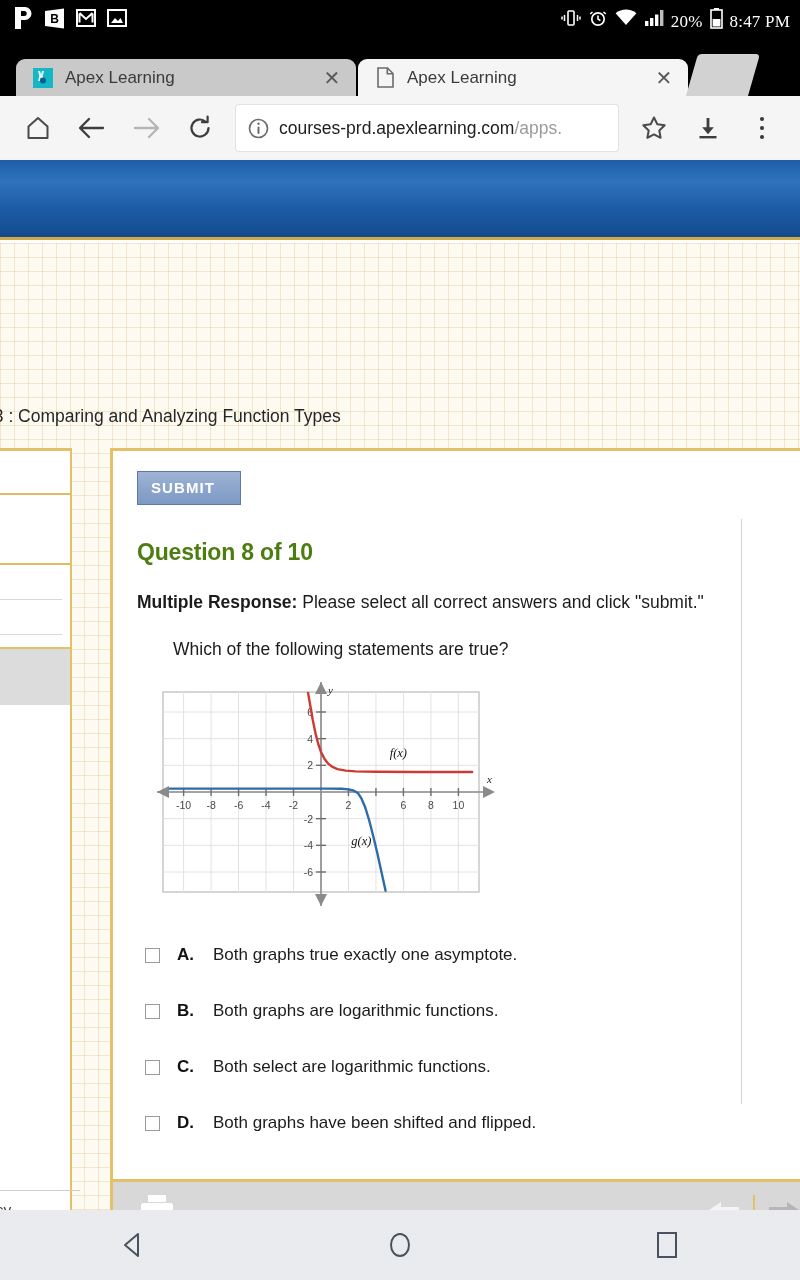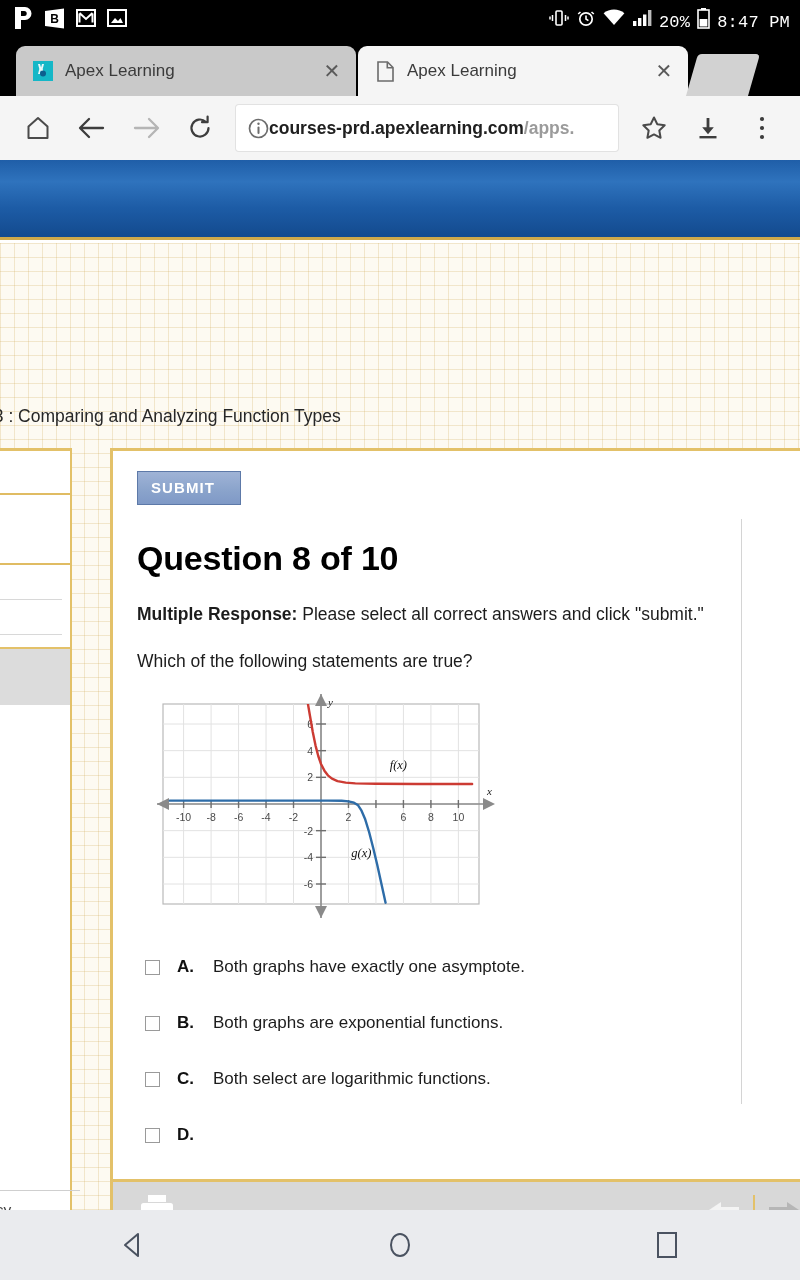--- a/index.html
+++ b/index.html
@@ -13,26 +13,26 @@
 
   
   .statusbar{
     height:36px; background:#000; color:#fff;
     display:flex; align-items:center; justify-content:space-between;
     padding:0 10px 0 14px;
   }
   .sb-left{ display:flex; align-items:center; gap:11px; }
   .sb-right{ display:flex; align-items:center; gap:7px; }
   .sb-ico{ display:block; }
-  .sb-text{ font-size:17px; letter-spacing:.2px; font-family:Liberation Mono, monospace;margin-top:8px; }
+  .sb-text{ font-size:17px; letter-spacing:.2px; font-family:Liberation Serif, serif;margin-top:8px; }
 
   
   .tabstrip{ height:60px; background:#000; display:flex; align-items:flex-end; padding-left:16px; }
   .tab{
-    height:50px; display:flex; align-items:center; gap:11px;
+    height:37px; display:flex; align-items:center; gap:11px;
     padding:0 14px 0 16px;
     border-radius:9px 9px 0 0;
     position:relative;
   }
   .tab.inactive{ background:#c9c9c9; width:340px; }
   .tab.active{ background:#f5f5f5; width:330px; margin-left:2px; }
   .tab-favicon{ width:22px; height:22px; flex:0 0 22px; display:flex; align-items:center; justify-content:center; }
   .tab-title{ flex:1; font-size:17px; color:#3b3b3b; white-space:nowrap; overflow:hidden; }
   .tab-close{ font-size:20px; color:#5a5a5a; line-height:1; width:20px; text-align:center; }
   .tab-stub{
@@ -40,22 +40,22 @@
     transform:skewX(-16deg); border-radius:4px 4px 0 0;
   }
 
   .omnibar{
     height:64px; background:#f5f5f5; display:flex; align-items:center;
     padding:0 14px; gap:6px;
   }
   .nav-btn{ width:48px; height:48px; display:flex; align-items:center; justify-content:center; }
   .urlbox{
     flex:1; height:46px; background:#fff; border-radius:3px;
-    display:flex; align-items:center; padding:0 12px;
-    margin:0 6px; box-shadow:0 0 0 1px #e2e2e2;font-weight:bold;
+    display:flex; align-items:center; gap:10px; padding:0 12px;
+    margin:0 6px; box-shadow:0 0 0 1px #e2e2e2;
   }
   .url-text{ font-size:17.5px; color:#202020; white-space:nowrap; overflow:hidden; }
   .url-text .dim{ color:#9b9b9b; }
 
   
   .page{ position:relative; height:1084px; background:#fff; overflow:hidden; }
 
   .apex-header{
     height:80px;
     background:linear-gradient(180deg,#1f5ea8 0%,#2f73bd 28%,#1d5ca6 62%,#134a8e 100%);
@@ -102,24 +102,24 @@
     background:linear-gradient(180deg,#9fb3d6 0%,#8ba4cc 55%,#7f99c6 100%);
     border:1px solid #5d79a8;
     color:#fff; font-size:15px; font-weight:bold; letter-spacing:1.1px;
     padding:7px 25px 8px 13px;
   }
 
   .divider-v{
     position:absolute; left:628px; top:68px; width:1px; height:585px; background:#d4d4d4;
   }
 
-  .q-title{ font-size:34px; font-weight:bold; color:#000000; margin-top:34px; letter-spacing:-.2px; }
+  .q-title{ font-size:23px; font-weight:bold; color:#4d7c0f; margin-top:34px; letter-spacing:-.2px; }
   .q-sub{ font-size:17.5px; color:#1c1c1c; margin-top:26px; }
   .q-sub b{ font-weight:bold; }
-  .q-prompt{ font-size:17.5px; color:#1c1c1c; margin-top:26px; }
+  .q-prompt{ font-size:17.5px; color:#1c1c1c; margin-top:26px;margin-left:36px; }
 
   .graph-wrap{ margin-top:22px; margin-left:20px; }
 
   .options{ margin-top:34px; margin-left:8px; }
   .opt{ display:flex; align-items:flex-start; gap:0; margin-bottom:36px; }
   .opt-box{
     width:15px; height:15px; border:1.5px solid #9a9a9a; background:#fff;
     margin-top:3px; flex:0 0 15px;
   }
   .opt-letter{ width:36px; text-align:left; padding-left:17px; font-size:17px; font-weight:bold; color:#111; flex:0 0 53px; }
@@ -385,35 +385,36 @@
               <text x="194.22608695652173" y="163.33333333333334" font-size="12.5" font-style="italic" font-family="Liberation Serif, serif" fill="#111">g(x)</text>
             </g>
         </svg>
       </div>
 
       
       <div class="options" id="options-list">
           <div class="opt">
             <span class="opt-box"></span>
             <span class="opt-letter">A.</span>
-            <span class="opt-text">Both graphs have exactly one asymptote.</span>
+            <span class="opt-text">Both graphs true exactly one asymptote.</span>
           </div>
           <div class="opt">
             <span class="opt-box"></span>
             <span class="opt-letter">B.</span>
-            <span class="opt-text">Both graphs are exponential functions.</span>
+            <span class="opt-text">Both graphs are logarithmic functions.</span>
           </div>
           <div class="opt">
             <span class="opt-box"></span>
             <span class="opt-letter">C.</span>
             <span class="opt-text">Both select are logarithmic functions.</span>
           </div>
           <div class="opt">
             <span class="opt-box"></span>
             <span class="opt-letter">D.</span>
+            <span class="opt-text">Both graphs have been shifted and flipped.</span>
           </div>
         </div>
     </div>
 
     <div class="card-footer">
       <span>
         <svg width="40" height="36" viewBox="0 0 40 36">
             <rect x="11" y="3" width="18" height="7" fill="#fff"></rect>
             <rect x="4" y="11" width="32" height="15" rx="2.5" fill="#fff"></rect>
             <rect x="11" y="22" width="18" height="11" fill="#fff"></rect>

